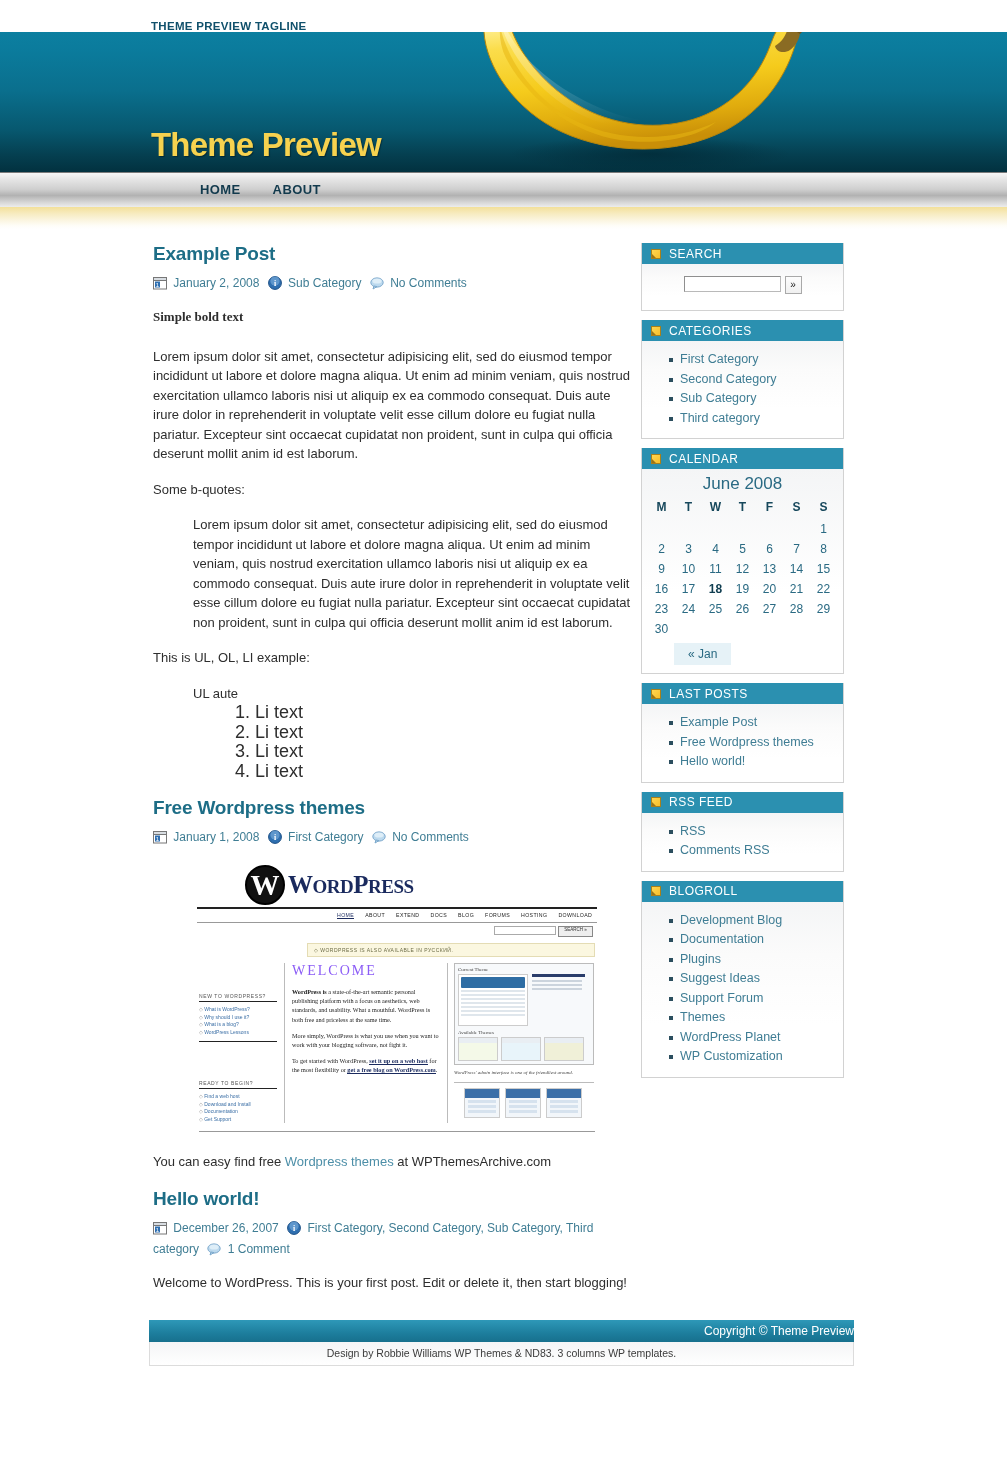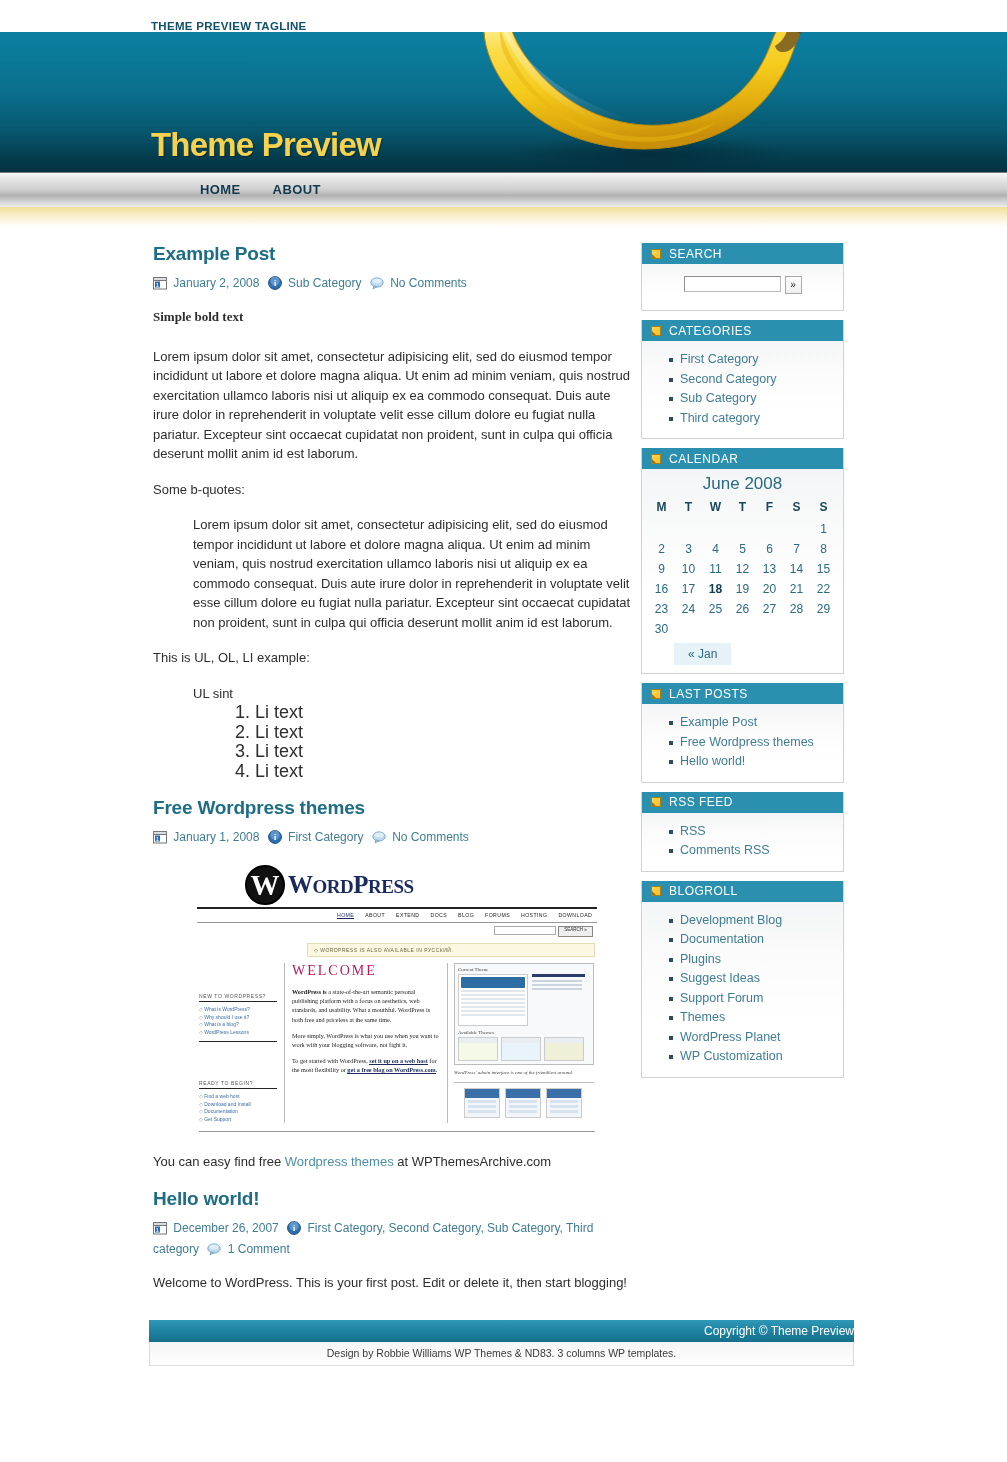--- a/index.html
+++ b/index.html
@@ -232,21 +232,21 @@
     padding:3px 6px; margin: 3px 2px 6px 110px;
     font-family:"Liberation Sans",sans-serif;
   }
   .wp-main { display:flex; padding: 0 2px; gap:7px; }
   .wp-leftcol { width:78px; padding-top: 30px;}
   .wp-lbl { font-size:5px; letter-spacing:0.6px; color:#555; border-bottom:1px solid #222; padding-bottom:2px; margin-bottom:4px; font-family:"Liberation Sans",sans-serif;}
   .wp-llist { font-size:5px; color:#3a6ea5; line-height:7.5px; font-family:"Liberation Sans",sans-serif;}
   .wp-llist div::before { content:"◇ "; color:#999;}
   .wp-leftsep { border-top:1px solid #222; margin:5px 0 0 0; height:38px;}
   .wp-centercol { width:148px; border-left:1px solid #bbb; padding-left:7px;}
-  .wp-welcome { font-size:14px; color:#be185d; letter-spacing:2px; font-family:"Liberation Serif",serif; margin-bottom:8px;}
+  .wp-welcome { font-size:14px; color:#8b5cf6; letter-spacing:2px; font-family:"Liberation Serif",serif; margin-bottom:8px;}
   .wp-para { font-size:6.2px; line-height:9.2px; color:#222; margin-bottom:7px; font-family:"Liberation Serif",serif;}
   .wp-para b { font-weight:bold; }
   .wp-para a { color:#1a2a5e; font-weight:bold; border-bottom:1px solid #1a2a5e; text-decoration:none;}
   .wp-rightcol { width:140px; border-left:1px solid #bbb; padding-left:6px;}
   .wp-themebox { border:1px solid #bbb; background:#f7f9fb; padding:3px; }
   .wp-themebox .cap { font-size:5px; color:#444; margin-bottom:2px; font-family:"Liberation Serif",serif;}
   .wp-themerow { display:flex; gap:4px; }
   .wp-mockwin { width:70px; height:52px; background:#fff; border:1px solid #ccc; padding:2px; box-sizing:border-box;}
   .wp-mockwin .bar { height:11px; background:#2e6da4; margin-bottom:2px; border-radius:1px;}
   .wp-mockwin .ln { height:2px; background:#dfe6ec; margin-bottom:2px;}
@@ -518,21 +518,21 @@
         </span>
         <a>No Comments</a>
       </div>
       <div class="post-body">
         <p class="bold-head">Simple bold text</p>
         <p>Lorem ipsum dolor sit amet, consectetur adipisicing elit, sed do eiusmod tempor incididunt ut labore et dolore magna aliqua. Ut enim ad minim veniam, quis nostrud exercitation ullamco laboris nisi ut aliquip ex ea commodo consequat. Duis aute irure dolor in reprehenderit in voluptate velit esse cillum dolore eu fugiat nulla pariatur. Excepteur sint occaecat cupidatat non proident, sunt in culpa qui officia deserunt mollit anim id est laborum.</p>
         <p>Some b-quotes:</p>
         <blockquote>Lorem ipsum dolor sit amet, consectetur adipisicing elit, sed do eiusmod tempor incididunt ut labore et dolore magna aliqua. Ut enim ad minim veniam, quis nostrud exercitation ullamco laboris nisi ut aliquip ex ea commodo consequat. Duis aute irure dolor in reprehenderit in voluptate velit esse cillum dolore eu fugiat nulla pariatur. Excepteur sint occaecat cupidatat non proident, sunt in culpa qui officia deserunt mollit anim id est laborum.</blockquote>
         <p>This is UL, OL, LI example:</p>
         <div class="list-block">
-          <div class="ul-text">UL sint</div>
+          <div class="ul-text">UL aute</div>
           <ol class="li-list">
             <li>Li text</li>
             <li>Li text</li>
             <li>Li text</li>
             <li>Li text</li>
           </ol>
         </div>
       </div>
     </div>
 

